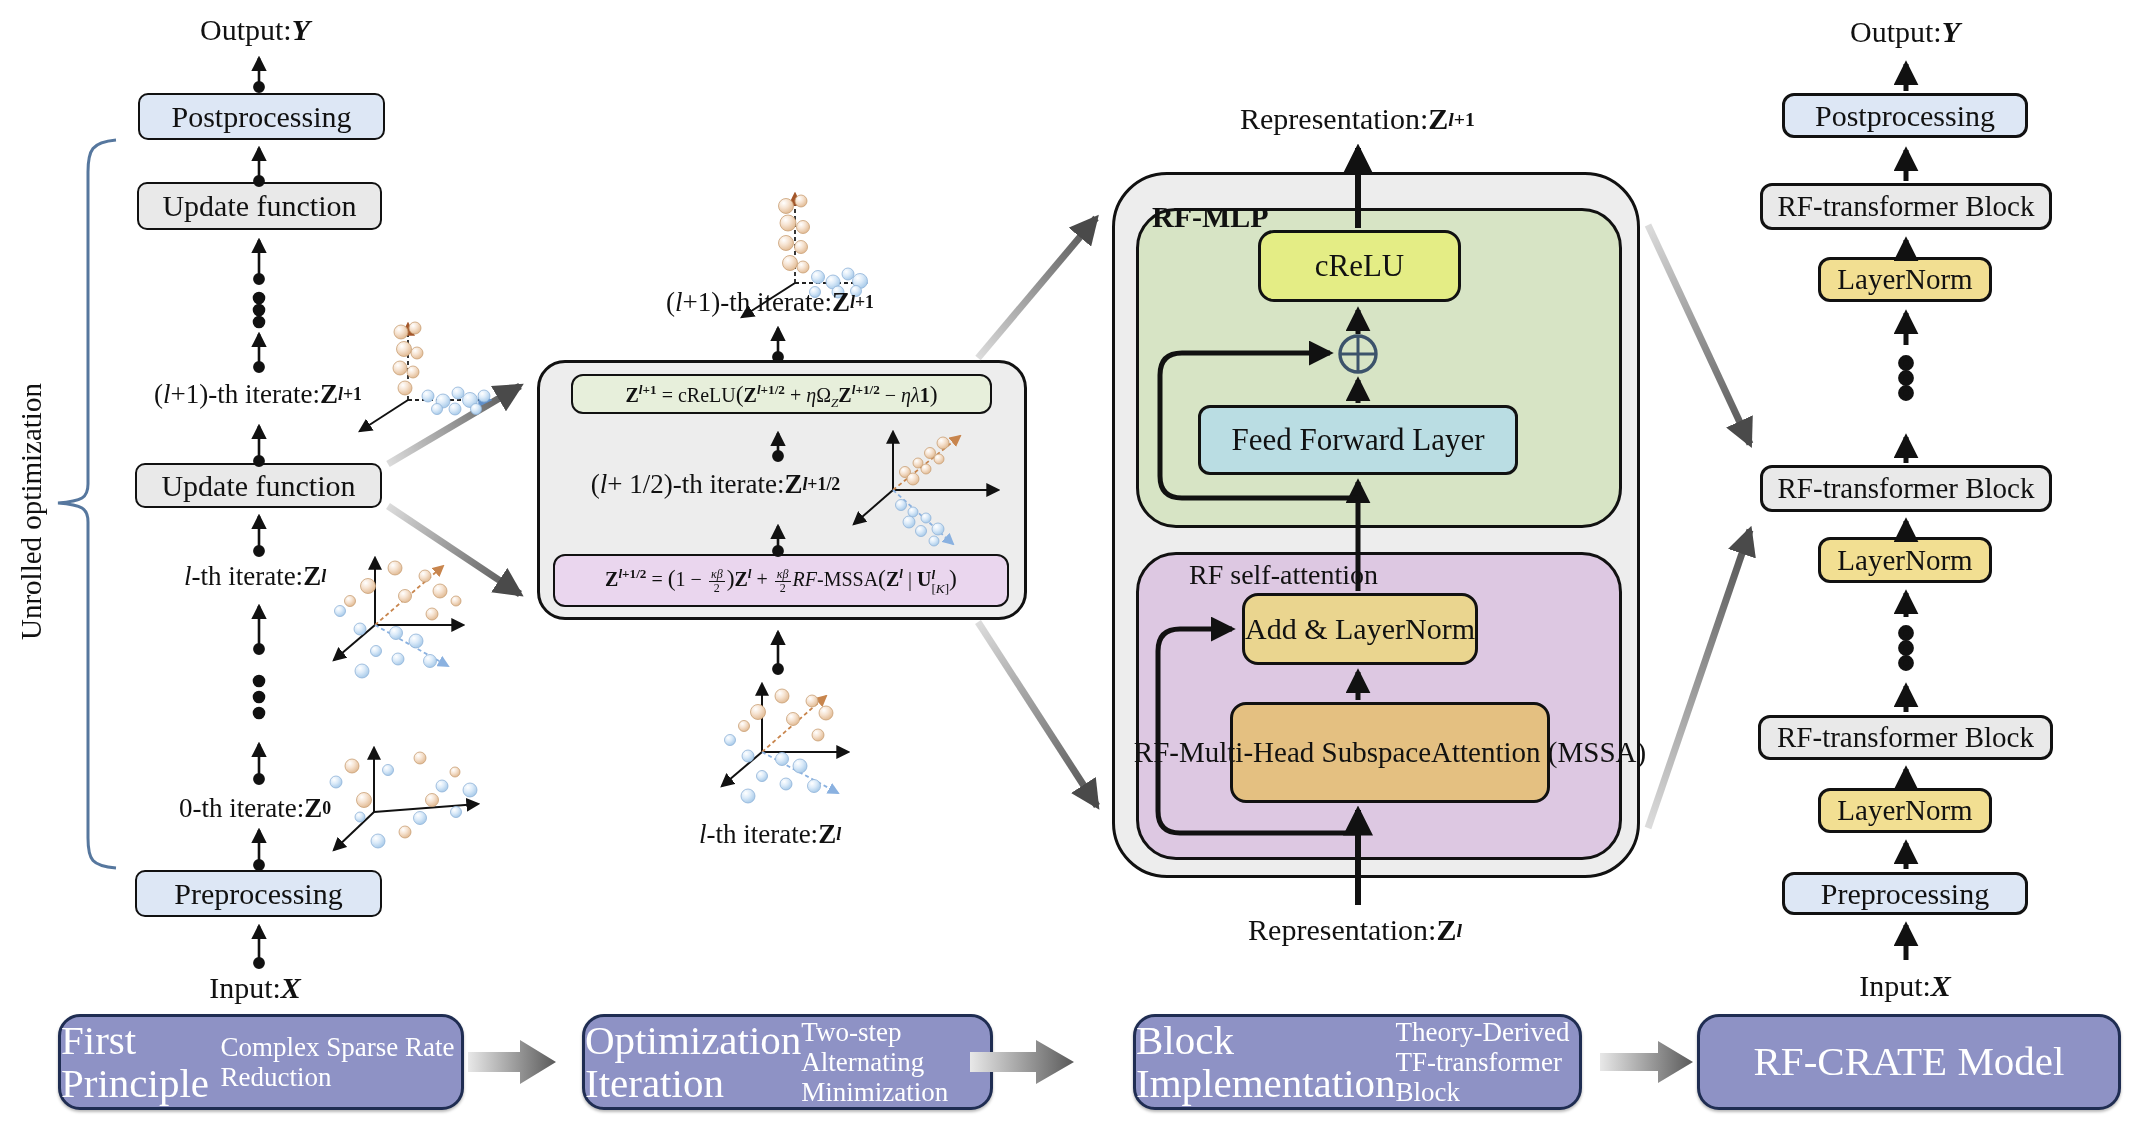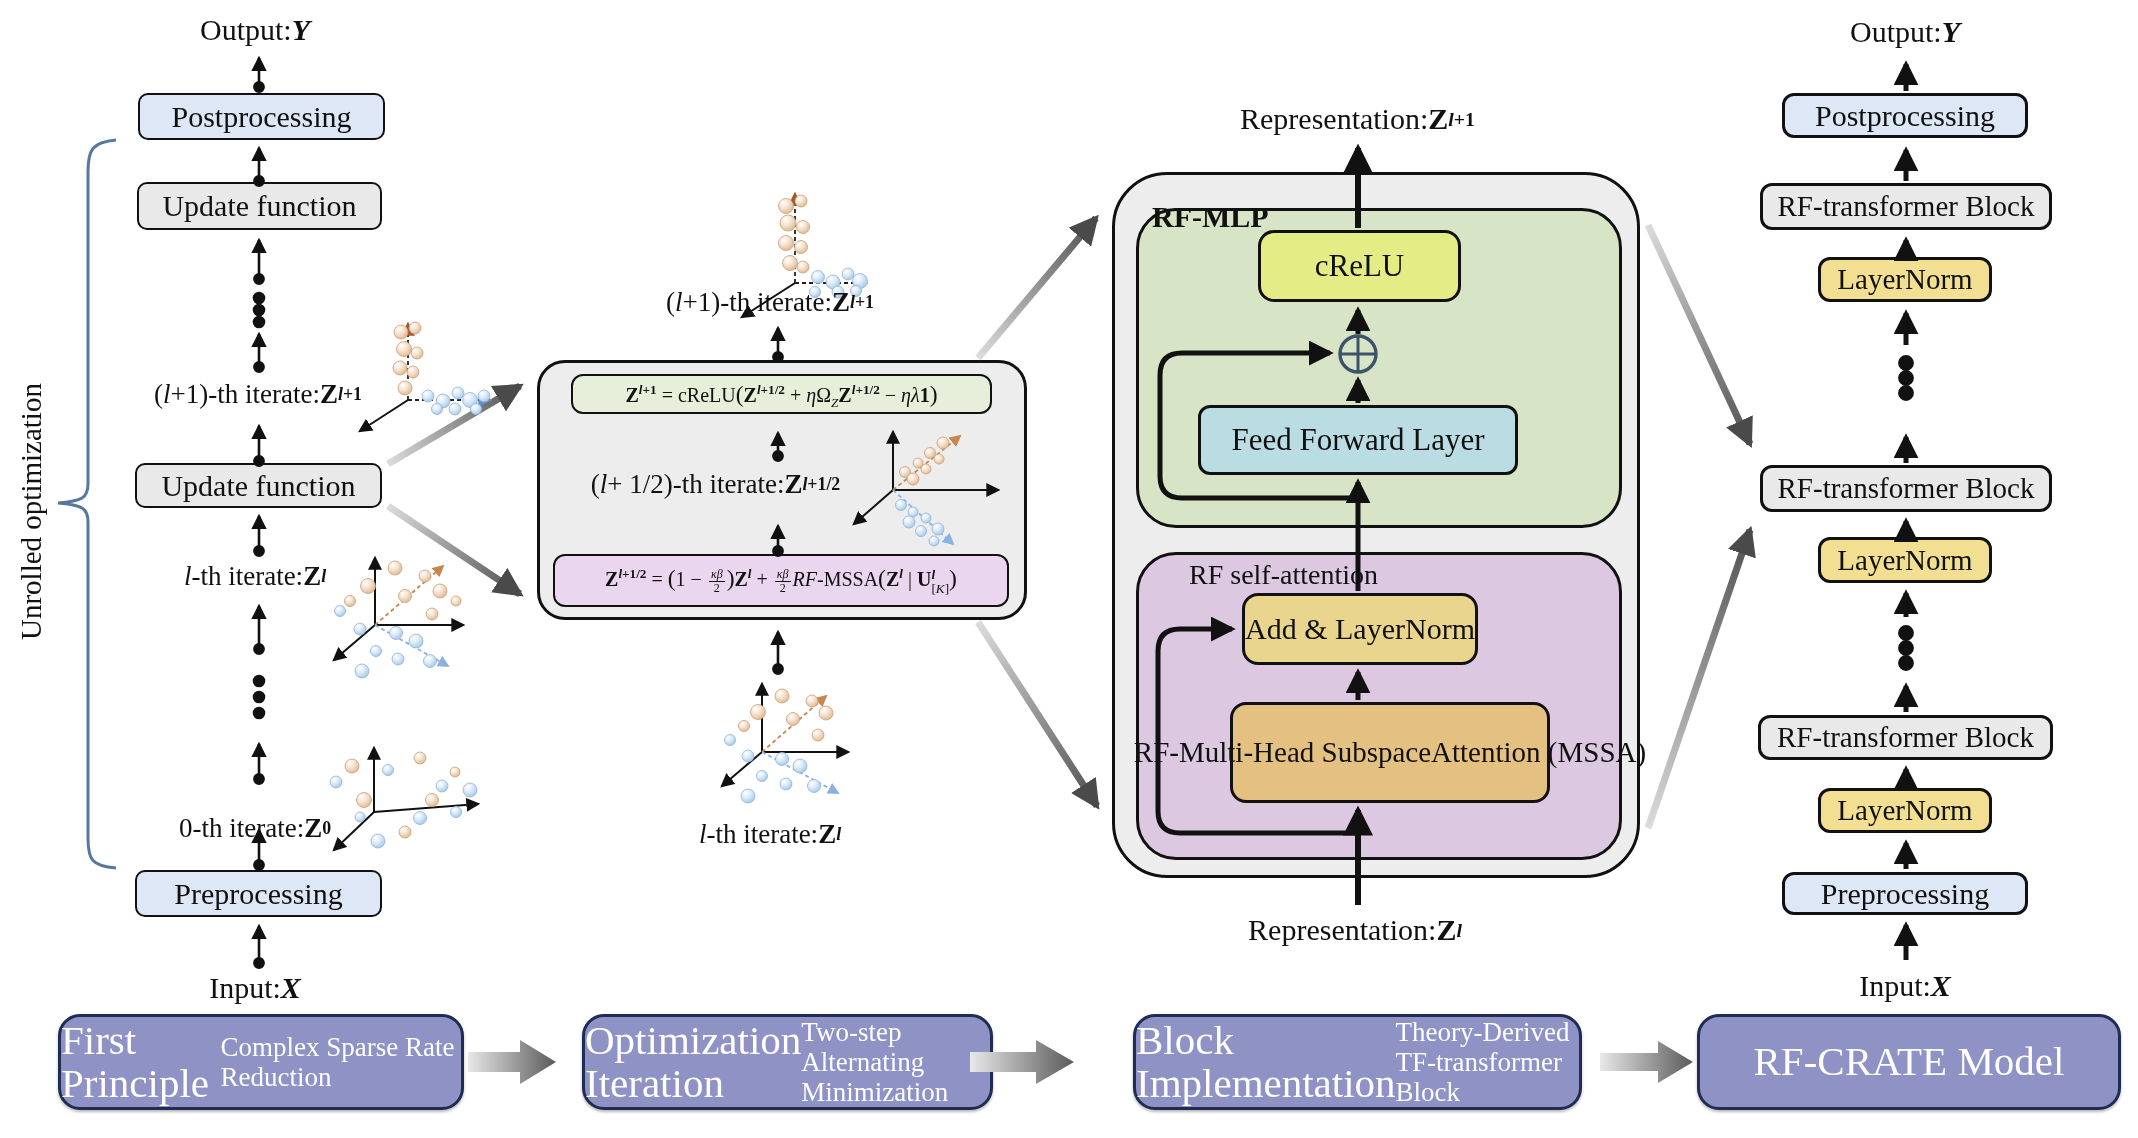--- a/index.html
+++ b/index.html
@@ -413,21 +413,21 @@
         <circle class="bb" cx="762" cy="776" r="5.5"></circle>
         <circle class="bb" cx="786" cy="784" r="6"></circle>
         <circle class="bb" cx="814" cy="786" r="6.5"></circle>
         <circle class="bb" cx="748" cy="796" r="7"></circle>
     </g>
   </svg>
 
   <div class="lb" style="left:130px;top:12px;width:250px;height:36px;font-size:30px;">Output: <b><i>Y</i></b></div>
   <div class="lb" style="left:118px;top:376px;width:280px;height:36px;font-size:27px;">(<i>l</i>+1)-th iterate: <b>Z</b><sup><b><i>l</i>+1</b></sup></div>
   <div class="lb" style="left:145px;top:558px;width:220px;height:36px;font-size:27px;"><i>l</i> -th iterate: <b>Z</b><sup><b><i>l</i></b></sup></div>
-  <div class="lb" style="left:145px;top:810px;width:220px;height:36px;font-size:27px;">0-th iterate: <b>Z</b><sup><b>0</b></sup></div>
+  <div class="lb" style="left:145px;top:790px;width:220px;height:36px;font-size:27px;">0-th iterate: <b>Z</b><sup><b>0</b></sup></div>
   <div class="lb" style="left:130px;top:970px;width:250px;height:36px;font-size:30px;">Input: <b><i>X</i></b></div>
   <div class="vlb" style="left:10px;top:383px;width:42px;height:258px;font-size:29px;">Unrolled optimization</div>
 
   <div class="lb" style="left:610px;top:284px;width:320px;height:36px;font-size:27px;">(<i>l</i>+1)-th iterate: <b>Z</b><sup><b><i>l</i>+1</b></sup></div>
   <div class="lb" style="left:548px;top:466px;width:335px;height:36px;font-size:27px;">(<i>l</i> + 1/2)-th iterate: <b>Z</b><sup><b><i>l</i>+1/2</b></sup></div>
   <div class="lb" style="left:655px;top:816px;width:230px;height:36px;font-size:27px;"><i>l</i> -th iterate: <b>Z</b><sup><b><i>l</i></b></sup></div>
 
   <div class="lb" style="left:1190px;top:101px;width:335px;height:36px;font-size:30px;">Representation: <b>Z</b><sup><b><i>l</i>+1</b></sup></div>
   <div class="lb left" style="left:1152px;top:200px;width:160px;height:34px;font-size:30px;font-weight:bold;">RF-MLP</div>
   <div class="lb left" style="left:1189px;top:558px;width:250px;height:34px;font-size:28px;">RF self-attention</div>

